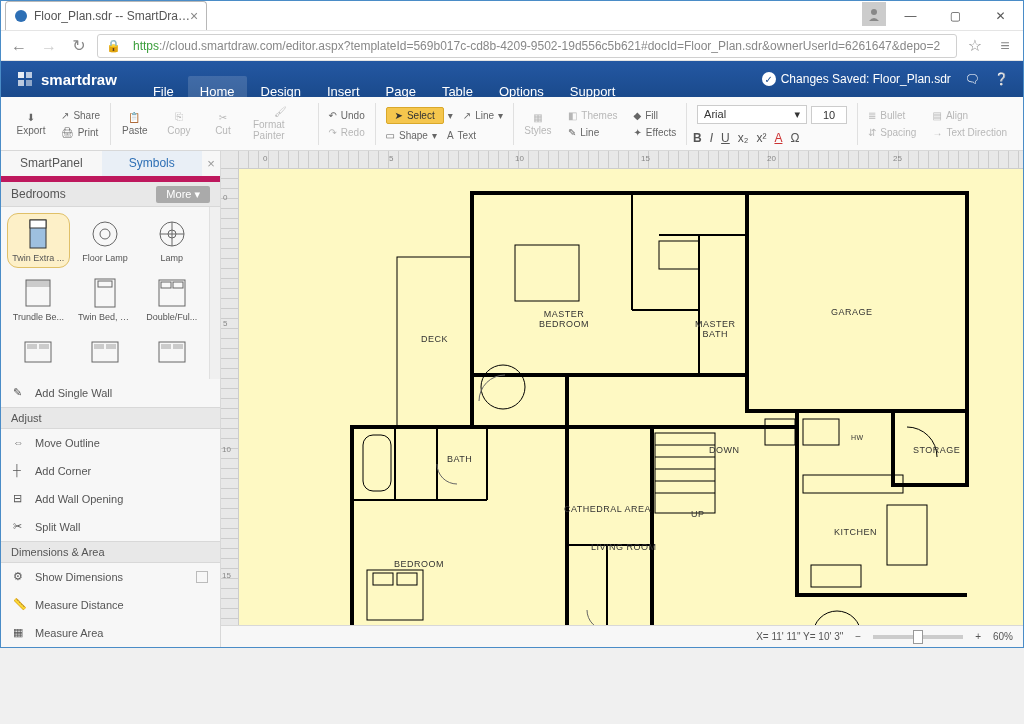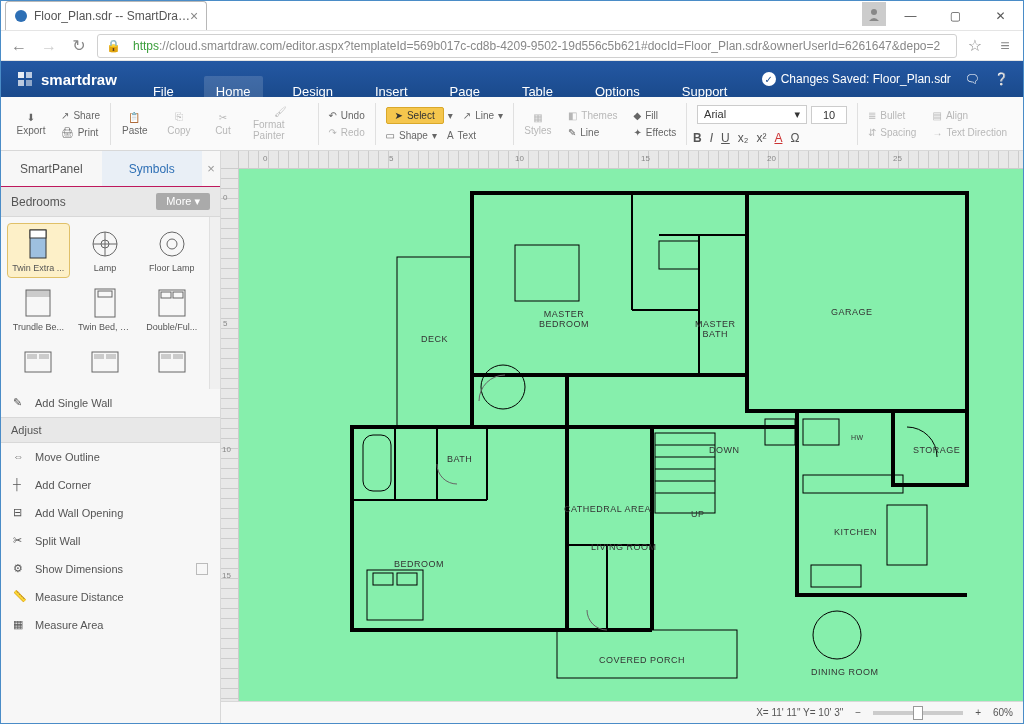--- a/index.html
+++ b/index.html
@@ -1,73 +1,73 @@
 <!DOCTYPE html>
 <html><head>
 <meta charset="utf-8">
 <style>
 * { margin:0; padding:0; box-sizing:border-box; font-family:"Segoe UI",Arial,sans-serif; }
 body { background:#f0f0f0; width:1024px; height:724px; overflow:hidden; }
-.window-frame { width:1024px; height:724px; background:#fff; border:1px solid #4a8cc7; display:flex; flex-direction:column; }
+.window-frame { width:1024px; height:648px; background:#fff; border:1px solid #4a8cc7; display:flex; flex-direction:column; }
 .titlebar { height:30px; background:#fff; display:flex; align-items:center; border-bottom:1px solid #e5e5e5; }
 .tab { height:29px; min-width:180px; background:#fff; border:1px solid #b8b8b8; border-bottom:none; border-radius:4px 4px 0 0; display:flex; align-items:center; padding:0 8px; margin-left:4px; font-size:12px; color:#555; }
 .tab svg { margin-right:6px; }
 .tab-close { margin-left:auto; color:#888; font-size:14px; cursor:pointer; }
 .win-controls { margin-left:auto; display:flex; }
 .win-btn { width:45px; height:28px; display:flex; align-items:center; justify-content:center; color:#555; font-size:12px; }
 .user-icon { width:24px; height:24px; background:#ccc; margin-right:2px; display:flex; align-items:center; justify-content:center; }
 .addr-bar { height:30px; display:flex; align-items:center; padding:0 6px; gap:6px; border-bottom:1px solid #e5e5e5; }
 .nav-btn { width:24px; height:24px; display:flex; align-items:center; justify-content:center; color:#888; }
 .url-input { flex:1; height:24px; border:1px solid #d0d0d0; border-radius:3px; padding:0 8px; display:flex; align-items:center; font-size:12px; color:#555; }
 .url-lock { color:#3b9e3b; margin-right:4px; }
 .url-https { color:#3b9e3b;margin-left:8px; }
 .url-rest { color:#888; }
 .menubar { height:36px; background:#1e4f8a; background:linear-gradient(#2458a3,#1a4a8c); display:flex; align-items:center; padding:0 14px; color:#fff; }
 .logo { display:flex; align-items:center; font-size:15px; font-weight:600; margin-right:24px; }
 .logo svg { margin-right:6px; }
-.menu { display:flex; gap:18px;margin-top:24px; }
+.menu { display:flex; gap:2px;margin-top:24px; }
 .menu-item { padding:8px 12px; font-size:13px; cursor:pointer; }
 .menu-item.active { background:rgba(255,255,255,0.15); border-radius:2px; }
 .menubar-right { margin-left:auto; display:flex; align-items:center; gap:14px; font-size:12px; }
 .save-status { display:flex; align-items:center; gap:5px; }
 .check-badge { width:14px; height:14px; border-radius:50%; background:#fff; color:#1a4a8c; display:flex; align-items:center; justify-content:center; font-size:10px; }
 .ribbon { height:54px; background:#fafafa; border-bottom:1px solid #d8d8d8; display:flex; align-items:center; padding:0 8px; font-size:10px; color:#666; }
 .rib-group { display:flex; flex-direction:column; align-items:center; padding:0 8px; gap:2px; }
 .rib-group.big { min-width:44px; }
 .rib-sep { width:1px; height:42px; background:#e0e0e0; margin:0 2px; }
 .rib-row { display:flex; align-items:center; gap:4px; padding:3px 4px; white-space:nowrap; }
 .rib-stack { display:flex; flex-direction:column; gap:0px; padding:0 4px; }
 .rib-btn-select { background:#f5c64d; border:1px solid #d9a82a; padding:2px 8px; border-radius:2px; color:#333; display:flex; align-items:center; gap:4px; }
 .rib-disabled { opacity:0.45; }
 .font-sel { border:1px solid #ccc; background:#fff; padding:2px 6px; font-size:11px; color:#333; width:110px; display:flex; justify-content:space-between; }
 .size-sel { border:1px solid #ccc; background:#fff; padding:2px 4px; font-size:11px; color:#333; width:36px; text-align:center; }
 .font-row2 { display:flex; gap:8px; font-size:12px; color:#555; padding-top:4px; }
 .content { flex:1; display:flex; overflow:hidden; }
 .sidebar { width:220px; background:#f7f7f7; border-right:1px solid #d8d8d8; display:flex; flex-direction:column; overflow:hidden; }
-.sb-tabs { height:36px; display:flex; border-bottom:1px solid #be185d; }
+.sb-tabs { height:36px; display:flex; border-bottom:6px solid #be185d; }
 .sb-tab { flex:1; display:flex; align-items:center; justify-content:center; font-size:12px; color:#555; }
 .sb-tab.active { background:#e9eff6; color:#2d6fb5; font-weight:500; }
 .sb-tab-close { width:18px; color:#999; font-size:13px; display:flex; align-items:center; justify-content:center; }
 .sb-cat { height:30px; display:flex; align-items:center; padding:0 10px; background:#e8e8e8; border-bottom:1px solid #d8d8d8; font-size:12px; color:#555; }
 .more-btn { margin-left:auto; background:#aaa; color:#fff; padding:2px 10px; font-size:11px; border-radius:2px; }
 .symbol-grid { display:grid; grid-template-columns:repeat(3,1fr); gap:4px; padding:6px; }
-.sym { display:flex; flex-direction:column; align-items:center; gap:3px; padding:4px 2px; font-size:9px; color:#555; cursor:pointer; border:1px solid transparent; border-radius:4px; }
+.sym { display:flex; flex-direction:column; align-items:center; gap:3px; padding:4px 2px; font-size:9px; color:#555; cursor:pointer; border:1px solid transparent; border-radius:11px; }
 .sym.sel { background:#fdf0c8; border:1px solid #e0c068; }
 .sym-shape { width:32px; height:32px; display:flex; align-items:center; justify-content:center; }
 .sym-label { white-space:nowrap; overflow:hidden; text-overflow:ellipsis; max-width:54px; text-align:center; }
 .sb-item { display:flex; align-items:center; gap:8px; padding:7px 12px; font-size:11px; color:#555; cursor:pointer; }
 .sb-item svg,.sb-item .ic { width:14px; height:14px; flex-shrink:0; }
 .sb-section { height:26px; background:#e8e8e8; border-top:1px solid #d8d8d8; border-bottom:1px solid #d8d8d8; padding:0 10px; display:flex; align-items:center; font-size:11px; color:#555; }
 .sb-scroll { width:11px; background:#f0f0f0; border-left:1px solid #e0e0e0; }
 .canvas-area { flex:1; display:flex; flex-direction:column; background:#f0f0f0; position:relative; }
 .ruler-corner { position:absolute; top:0; left:0; width:18px; height:18px; background:#e8e8e8; border-right:1px solid #ccc; border-bottom:1px solid #ccc; z-index:3; }
 .ruler-h { position:absolute; top:0; left:18px; right:0; height:18px; background:repeating-linear-gradient(90deg,#e8e8e8 0,#e8e8e8 9px,#ccc 9px,#ccc 10px); border-bottom:1px solid #ccc; z-index:2; font-size:8px; color:#888; }
 .ruler-v { position:absolute; top:18px; left:0; bottom:22px; width:18px; background:repeating-linear-gradient(180deg,#e8e8e8 0,#e8e8e8 9px,#ccc 9px,#ccc 10px); border-right:1px solid #ccc; z-index:2; font-size:8px; color:#888; }
 .ruler-tick { position:absolute; }
-.canvas { position:absolute; top:18px; left:18px; right:0; bottom:22px; background:#86efac; overflow:hidden; }
+.canvas { position:absolute; top:18px; left:18px; right:0; bottom:22px; background:#fef9c3; overflow:hidden; }
 .floor { position:absolute; top:6px; left:28px; }
 .room-label { position:absolute; font-size:9px; color:#333; letter-spacing:0.5px; }
 .status { position:absolute; bottom:0; left:0; right:0; height:22px; background:#f7f7f7; border-top:1px solid #d8d8d8; display:flex; align-items:center; justify-content:flex-end; padding:0 10px; gap:12px; font-size:10px; color:#555; }
 .zoom-slider { width:90px; height:4px; background:#ccc; position:relative; }
 .zoom-thumb { position:absolute; width:10px; height:14px; background:#fff; border:1px solid #999; top:-5px; left:40px; }
 .checkbox-empty { width:12px; height:12px; border:1px solid #bbb; margin-left:auto; }
 </style>
 </head>
 <body>
 
@@ -286,35 +286,35 @@
                   <rect x="1" y="1" width="16" height="28" fill="#9ec0e0" stroke="#333"></rect>
                   <rect x="1" y="1" width="16" height="8" fill="#fff" stroke="#333"></rect>
                 </svg>
               </div>
               <span class="sym-label">Twin Extra ...</span>
             </div>
           <div class="sym">
               <div class="sym-shape">
                 <svg width="28" height="28">
                   <circle cx="14" cy="14" r="12" fill="none" stroke="#666"></circle>
+                  <circle cx="14" cy="14" r="5" fill="none" stroke="#666"></circle>
+                </svg>
+              </div>
+              <span class="sym-label">Floor Lamp</span>
+            </div>
+          <div class="sym">
+              <div class="sym-shape">
+                <svg width="28" height="28">
+                  <circle cx="14" cy="14" r="12" fill="none" stroke="#666"></circle>
                   <circle cx="14" cy="14" r="4" fill="none" stroke="#666"></circle>
                   <line x1="14" y1="2" x2="14" y2="26" stroke="#666"></line>
                   <line x1="2" y1="14" x2="26" y2="14" stroke="#666"></line>
                 </svg>
               </div>
               <span class="sym-label">Lamp</span>
-            </div>
-          <div class="sym">
-              <div class="sym-shape">
-                <svg width="28" height="28">
-                  <circle cx="14" cy="14" r="12" fill="none" stroke="#666"></circle>
-                  <circle cx="14" cy="14" r="5" fill="none" stroke="#666"></circle>
-                </svg>
-              </div>
-              <span class="sym-label">Floor Lamp</span>
             </div>
           <div class="sym">
               <div class="sym-shape">
                 <svg width="26" height="28">
                   <rect x="1" y="1" width="24" height="26" fill="none" stroke="#666"></rect>
                   <rect x="1" y="1" width="24" height="7" fill="#666" opacity=".3"></rect>
                 </svg>
               </div>
               <span class="sym-label">Trundle Be...</span>
             </div>
@@ -381,20 +381,21 @@
           <span>Add Corner</span>
         </div>
       <div class="sb-item">
           <span class="ic">⊟</span>
           <span>Add Wall Opening</span>
         </div>
       <div class="sb-item">
           <span class="ic">✂</span>
           <span>Split Wall</span>
         </div>
+      <div class="sb-section">Dimensions &amp; Area</div>
       <div class="sb-item">
           <span class="ic">⚙</span>
           <span>Show Dimensions</span>
           <span class="checkbox-empty"></span>
         </div>
       <div class="sb-item">
           <span class="ic">📏</span>
           <span>Measure Distance</span>
         </div>
       <div class="sb-item">

